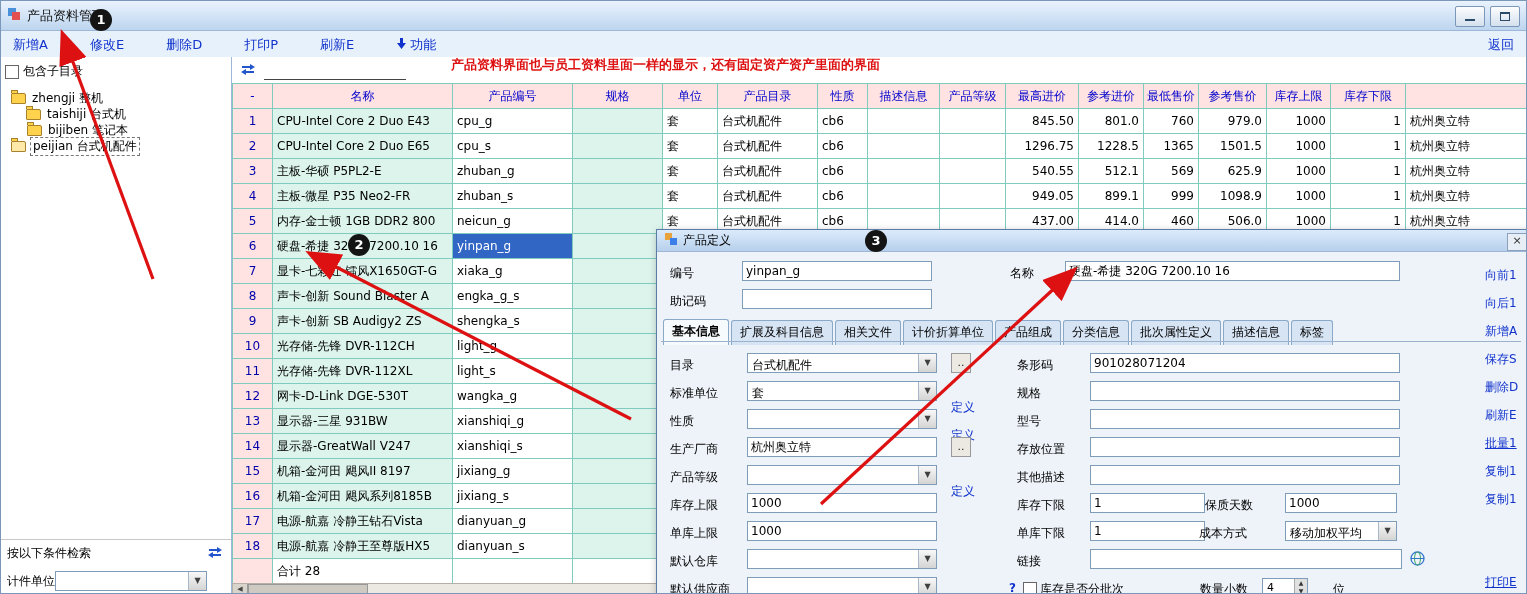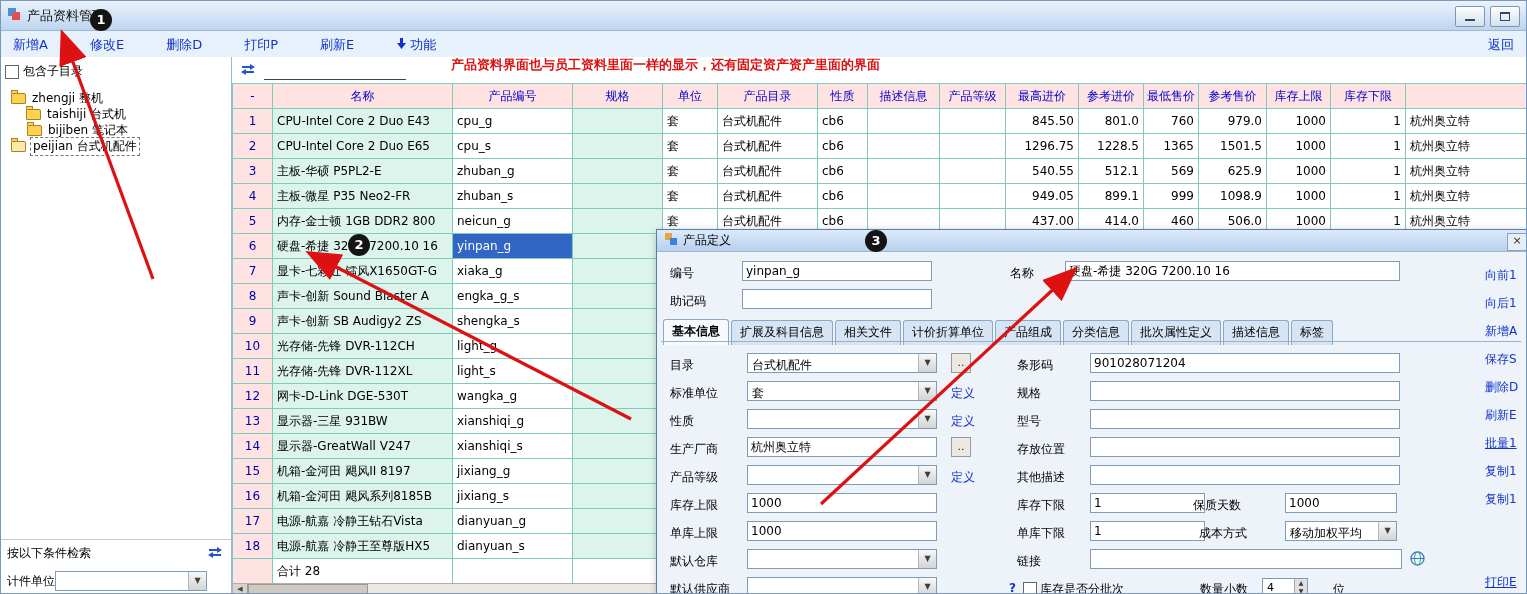--- a/index.html
+++ b/index.html
@@ -83,21 +83,21 @@
              border:1px solid #8aa0bc;text-align:center;line-height:14px;font-size:11px;color:#333;cursor:pointer;}
   .dl{position:absolute;font-size:12px;white-space:nowrap;}
   .di{position:absolute;height:20px;box-sizing:border-box;border:1px solid #7f9db9;background:#fff;
       font-family:inherit;font-size:12px;padding:0 3px;}
   .combo{position:absolute;height:20px;box-sizing:border-box;border:1px solid #7f9db9;background:#fff;cursor:pointer;}
   .combo-val{position:absolute;left:4px;top:3px;right:18px;font-size:12px;white-space:nowrap;overflow:hidden;}
   .combo-btn{position:absolute;right:0;top:0;width:17px;height:18px;background:linear-gradient(#f8f8f8,#d4d4d4);
              border-left:1px solid #a8b8c8;font-size:8px;color:#404040;text-align:center;line-height:18px;}
   .dots{position:absolute;width:20px;height:20px;box-sizing:border-box;background:#ece9e2;border:1px solid #999;
         font-size:11px;text-align:center;line-height:17px;color:#222;cursor:pointer;}
-  .deflink{position:absolute;color:#1133cc;font-size:12px;cursor:pointer;}
+  .deflink{position:absolute;color:#1133cc;font-size:12px;cursor:pointer;margin-top:14px;}
   .dlg-tabs{position:absolute;left:6px;top:89px;display:flex;align-items:flex-end;}
   .tab{padding:3px 8px 4px;font-size:12px;background:#d6e4f4;border:1px solid #8aa8c8;border-bottom:none;
        border-radius:3px 3px 0 0;margin-right:2px;cursor:pointer;white-space:nowrap;}
   .tab.active{background:#f7fafd;font-weight:bold;padding-bottom:5px;}
   .tab-line{position:absolute;left:4px;top:111px;width:860px;border-top:1px solid #9ab2cc;}
   .side-btn{position:absolute;left:828px;color:#1133cc;font-size:12px;white-space:nowrap;cursor:pointer;}
   .spinner{position:absolute;width:46px;height:18px;box-sizing:border-box;border:1px solid #7f9db9;background:#fff;}
   .spin-val{position:absolute;left:4px;top:2px;font-size:11px;}
   .spin-btns{position:absolute;right:0;top:0;width:13px;height:16px;display:flex;flex-direction:column;}
   .su,.sd{flex:1;font-size:6px;line-height:8px;text-align:center;background:#e0e0e0;border-left:1px solid #aaa;color:#333;cursor:pointer;}
@@ -692,21 +692,21 @@
     <input class="di" style="left: 433px; top: 179px; width: 310px;" value="">
 
     <span class="dl" style="left:360px;top:211px">存放位置</span>
     <input class="di" style="left: 433px; top: 207px; width: 310px;" value="">
 
     <span class="dl" style="left:360px;top:239px">其他描述</span>
     <input class="di" style="left: 433px; top: 235px; width: 310px;" value="">
 
     <span class="dl" style="left:360px;top:267px">库存下限</span>
     <input class="di" style="left: 433px; top: 263px; width: 115px;" value="1">
-    <span class="dl" style="left:536px;top:267px">保质天数</span>
+    <span class="dl" style="left:548px;top:267px">保质天数</span>
     <input class="di" style="left: 628px; top: 263px; width: 112px;" value="1000">
 
     <span class="dl" style="left:360px;top:295px">单库下限</span>
     <input class="di" style="left: 433px; top: 291px; width: 115px;" value="1">
     <span class="dl" style="left:542px;top:295px">成本方式</span>
     <div class="combo" style="left:628px;top:291px;width:112px">
         <span class="combo-val">移动加权平均</span>
         <span class="combo-btn">▼</span>
       </div>
 

